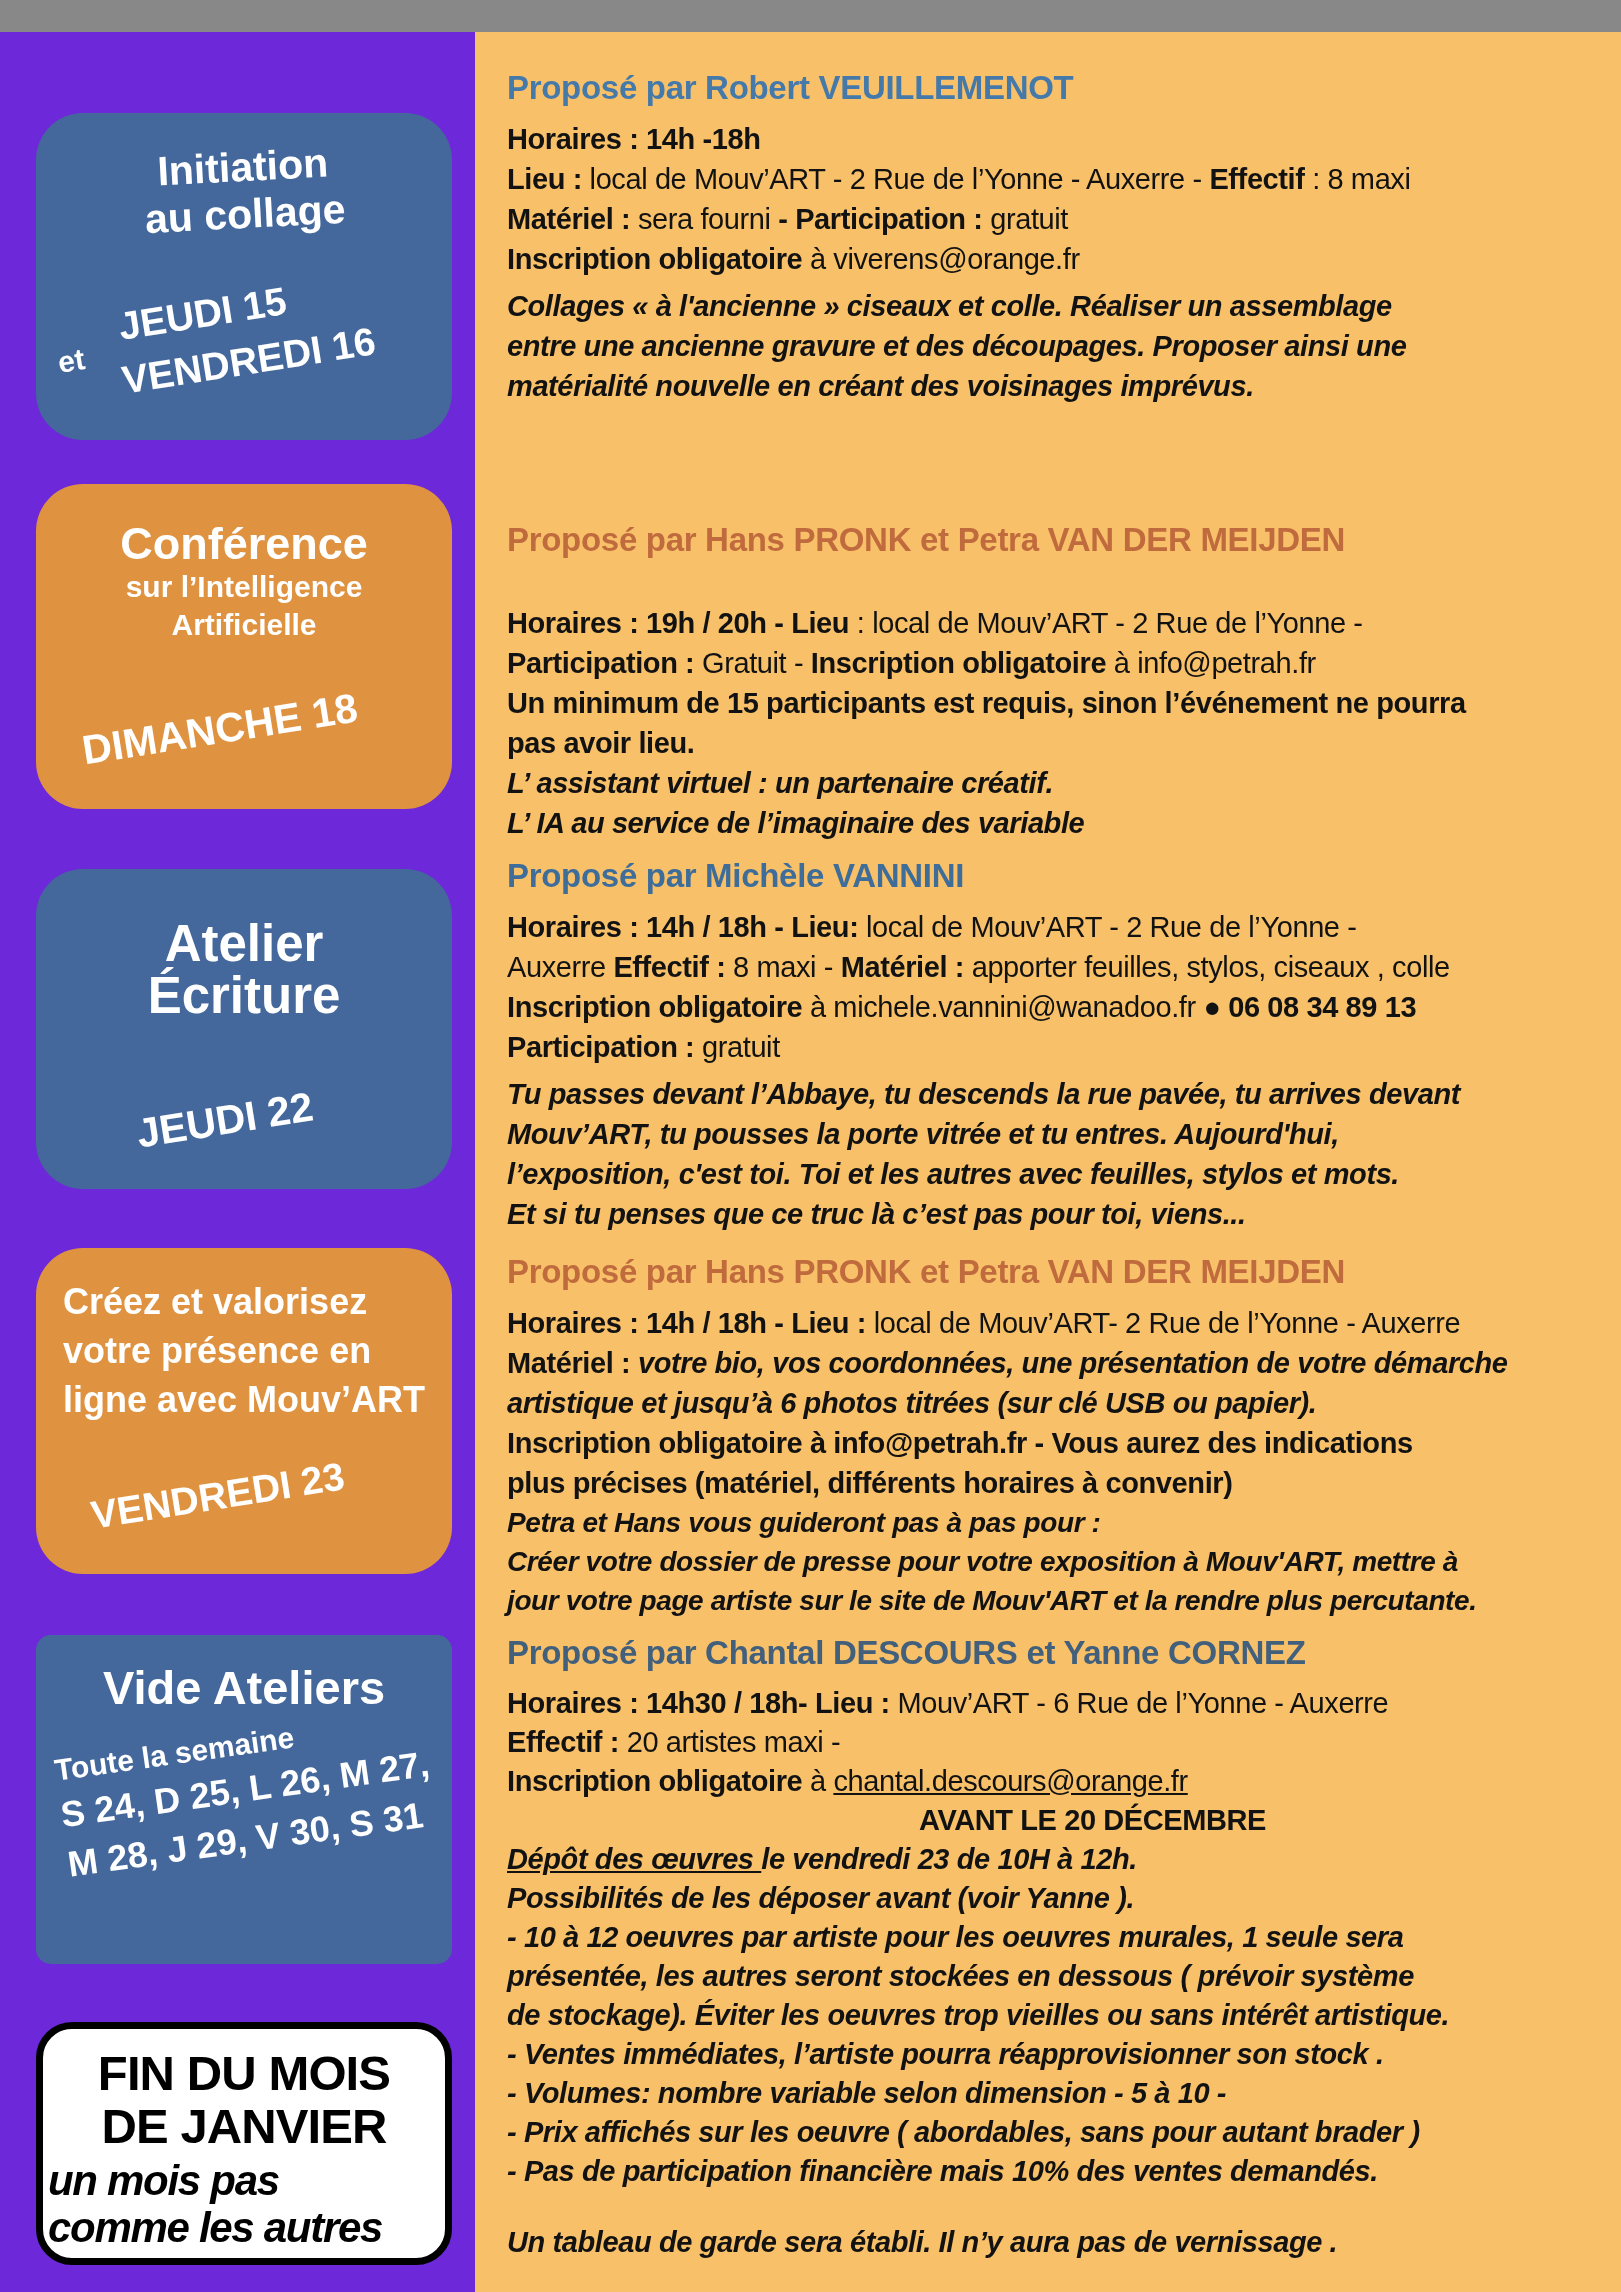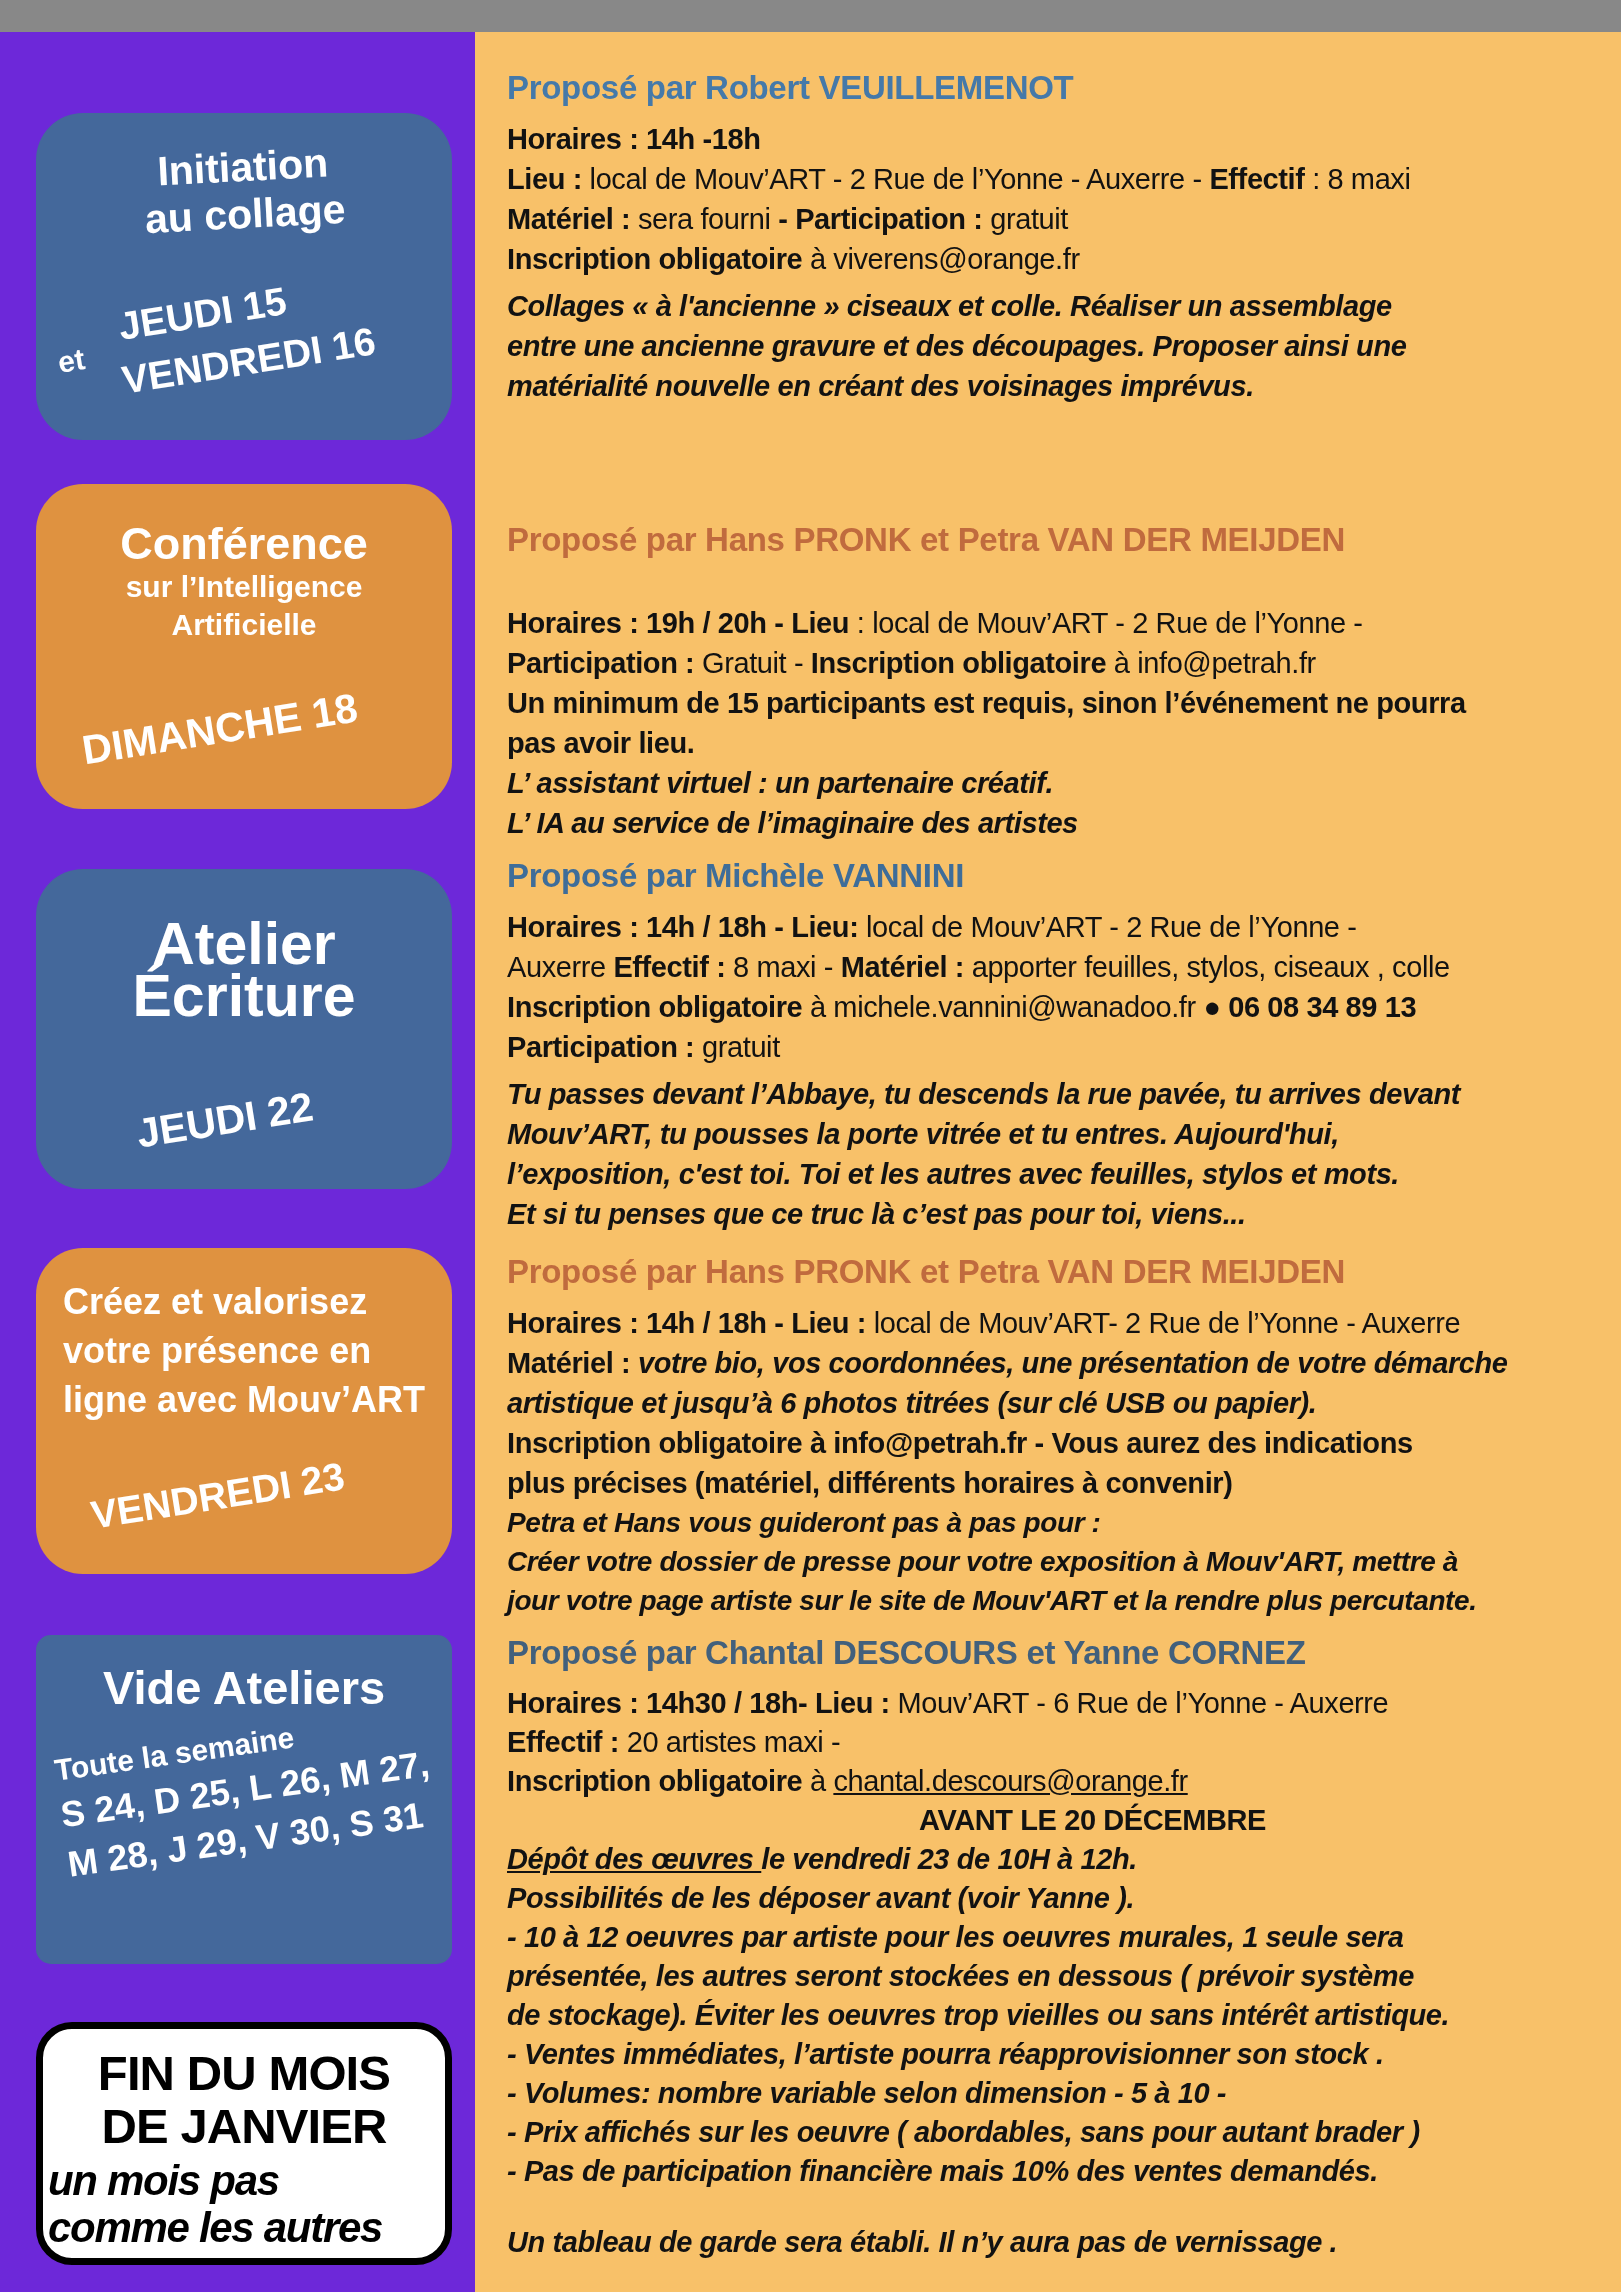--- a/index.html
+++ b/index.html
@@ -27,21 +27,21 @@
   #box1{top:81px;height:327px;}
   #box1 .bt{margin-top:31px;font-size:41px;line-height:47px;transform:rotate(-3deg);}
   #box1 .d1{position:absolute;left:82px;top:179px;font-size:39px;transform:rotate(-9deg);}
   #box1 .et{position:absolute;left:22.4px;top:231px;font-size:30px;transform:rotate(-9deg);}
   #box1 .d2{position:absolute;left:85px;top:226px;font-size:39px;transform:rotate(-9deg);white-space:nowrap;}
   #box2{top:452px;height:325px;}
   #box2 .t1{margin-top:36px;font-size:45px;line-height:48px;text-align:center;}
   #box2 .t2{font-size:30px;line-height:38px;text-align:center;}
   #box2 .d1{position:absolute;left:45px;top:222px;font-size:41px;transform:rotate(-9deg);white-space:nowrap;}
   #box3{top:837px;height:320px;}
-  #box3 .bt{margin-top:49px;font-size:59px;line-height:52px;}
+  #box3 .bt{margin-top:49px;font-size:51px;line-height:52px;}
   #box3 .d1{position:absolute;left:100px;top:228px;font-size:41px;transform:rotate(-9deg);white-space:nowrap;}
   #box4{top:1216px;height:326px;}
   #box4 .bt{text-align:left;padding:29px 0 0 27px;font-size:36px;line-height:49px;}
   #box4 .d1{position:absolute;left:54px;top:226px;font-size:39px;transform:rotate(-9deg);white-space:nowrap;}
   #box5{top:1603px;height:329px;overflow:hidden;border-radius:15px;}
   #box5 .bt{margin-top:25px;font-size:47px;}
   #box5 .grp{position:absolute;left:16px;top:115px;transform:rotate(-8deg);transform-origin:left top;white-space:nowrap;}
   #box5 .g1{font-size:30px;line-height:41px;}
   #box5 .g2{font-size:36px;line-height:50px;}
   #box6{top:1990px;height:229px;left:36px;width:402px;background:#FFFFFF;border:7.2px solid #000;
@@ -68,21 +68,21 @@
         </div>
       </div>
       <div class="section" id="sec-1">
         <h2 style="color: rgb(192, 107, 62);">Proposé par Hans PRONK et Petra VAN DER MEIJDEN</h2>
         <div class="body">
           <div class="line"><span class="b">Horaires : 19h / 20h - Lieu</span><span> : local de Mouv’ART - 2 Rue de l’Yonne -</span></div>
           <div class="line"><span class="b">Participation :</span><span> Gratuit - </span><span class="b">Inscription obligatoire</span><span> à  info@petrah.fr</span></div>
           <div class="line"><span class="b">Un minimum de 15 participants est requis, sinon l’événement ne pourra</span></div>
           <div class="line"><span class="b">pas avoir lieu.</span></div>
           <div class="line"><span class="b i">L’ assistant virtuel : un partenaire créatif.</span></div>
-          <div class="line"><span class="b i">L’ IA au service de l’imaginaire des artistes</span></div>
+          <div class="line"><span class="b i">L’ IA au service de l’imaginaire des variable</span></div>
         </div>
       </div>
       <div class="section" id="sec-2">
         <h2 style="color: rgb(62, 109, 153);">Proposé par Michèle VANNINI</h2>
         <div class="body">
           <div class="line"><span class="b">Horaires : 14h / 18h - Lieu:</span><span> local de Mouv’ART - 2 Rue de l’Yonne -</span></div>
           <div class="line"><span>Auxerre </span><span class="b">Effectif :</span><span> 8 maxi - </span><span class="b">Matériel :</span><span> apporter feuilles, stylos, ciseaux , colle</span></div>
           <div class="line"><span class="b">Inscription obligatoire</span><span> à  michele.vannini@wanadoo.fr </span><span class="b">● 06 08 34 89 13</span></div>
           <div class="line"><span class="b">Participation :</span><span> gratuit</span></div>
           <div class="line gap8"><span class="b i">Tu passes devant l’Abbaye, tu descends la rue pavée, tu arrives devant</span></div>

